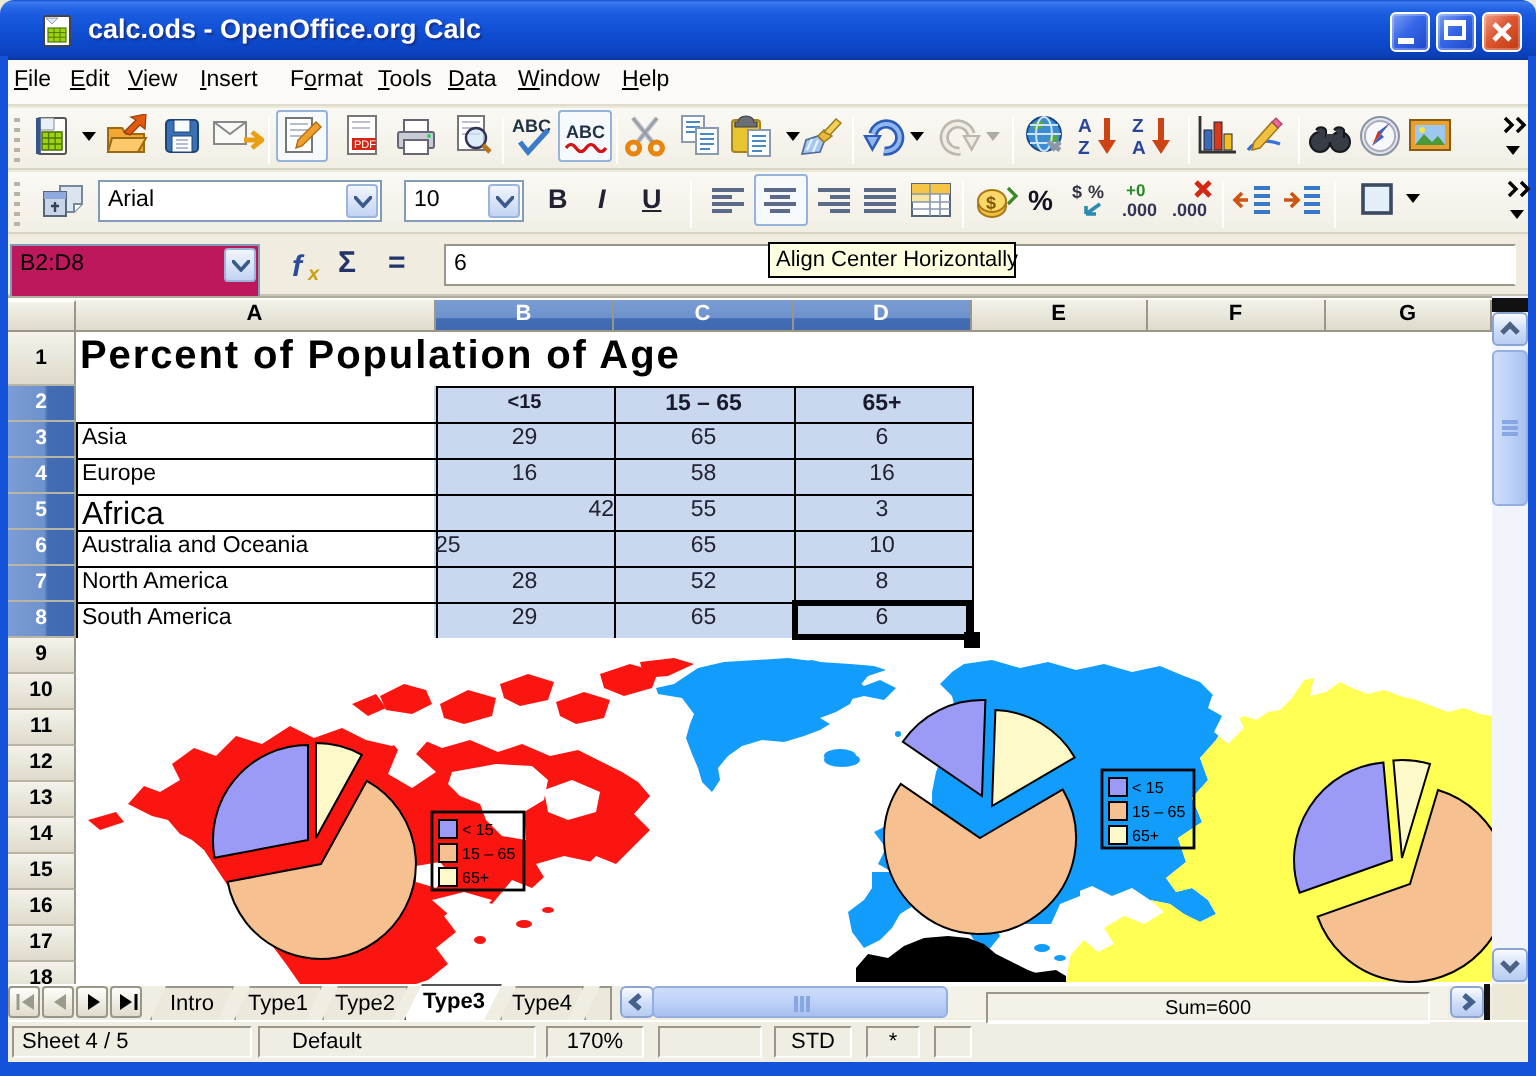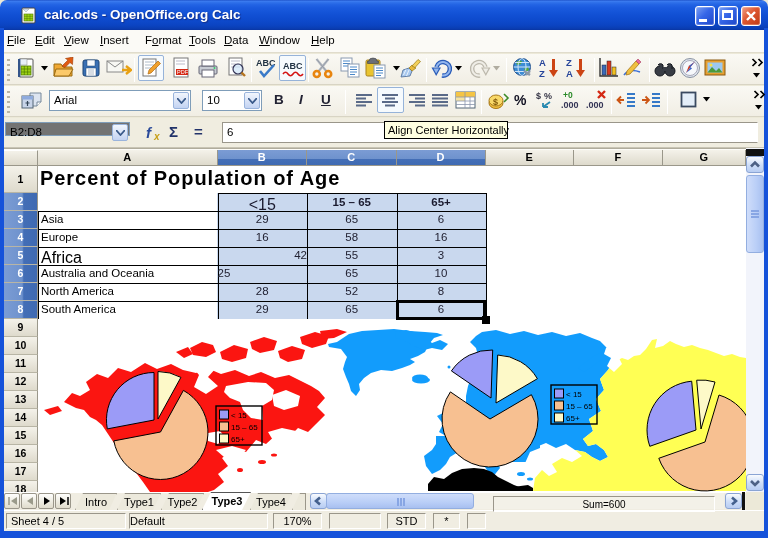--- a/index.html
+++ b/index.html
@@ -304,21 +304,21 @@
     <svg style="position:absolute;left:703px;top:97px" width="7" height="5" viewBox="0 0 7 5">
       <path d="M0,0 L7,0 3.5,4.5 Z" fill="#000"></path>
     </svg>
     <svg style="position:absolute;left:753px;top:90px" width="13" height="9" viewBox="0 0 13 9">
       <path d="M1.5,1 L5,4.5 1.5,8 M7.5,1 L11,4.5 7.5,8" stroke="#000" stroke-width="1.7" fill="none"></path>
     </svg>
     <svg style="position:absolute;left:755px;top:105px" width="7" height="5" viewBox="0 0 7 5">
       <path d="M0,0 L7,0 3.5,4.5 Z" fill="#000"></path>
     </svg>
     <div style="position:absolute;left:4px;top:118px;width:760px;height:30px;background:#f0ede0;border-bottom:1px solid #c8c4b4"></div>
-    <div style="position:absolute;left:5px;top:122px;width:125px;height:14px;background:#737373;border:1px solid #7f9db9">
+    <div style="position:absolute;left:5px;top:122px;width:125px;height:28px;background:#be185d;border:1px solid #7f9db9">
       <div style="position:absolute;left:4px;top:3px;font-size:11.5px">B2:D8</div>
       <div style="position:absolute;right:1px;top:1px;width:16px;height:17px;background:linear-gradient(180deg,#f2f6fd,#c3d3f2);border:1px solid #9ab4dc;border-radius:2px">
         <svg width="9" height="6" viewBox="0 0 9 6" style="position:absolute;left:3px;top:5px">
           <path d="M0,0 L4.5,5 9,0" fill="none" stroke="#3a5a8a" stroke-width="1.8"></path>
         </svg>
       </div>
     </div>
     <svg style="position:absolute;left:146px;top:123px" width="18" height="19" viewBox="0 0 18 19">
       <text x="0" y="15" font-size="15" font-style="italic" font-weight="bold" fill="#2a4a9a" font-family="Liberation Serif">f</text>
       <text x="8" y="17" font-size="10" font-style="italic" font-weight="bold" fill="#c8a018" font-family="Liberation Serif">x</text>
@@ -379,21 +379,21 @@
     <div style="position:absolute;left:396.5px;top:265px;width:90.0px;height:19px;border:1px solid #000"></div>
     <div style="position:absolute;left:396.5px;top:283px;width:90.0px;height:19px;border:1px solid #000"></div>
     <div style="position:absolute;left:396.5px;top:301px;width:90.0px;height:19px;border:1px solid #000"></div>
     <div style="position:absolute;left:38px;top:211px;width:180.5px;height:19px;border:1px solid #000"></div>
     <div style="position:absolute;left:38px;top:229px;width:180.5px;height:19px;border:1px solid #000"></div>
     <div style="position:absolute;left:38px;top:247px;width:180.5px;height:19px;border:1px solid #000"></div>
     <div style="position:absolute;left:38px;top:265px;width:180.5px;height:19px;border:1px solid #000"></div>
     <div style="position:absolute;left:38px;top:283px;width:180.5px;height:19px;border:1px solid #000"></div>
     <div style="position:absolute;left:38px;top:301px;width:180.5px;height:19px;border:1px solid #000"></div>
     <div class="t" style="left:40px;top:167px;font-size:20px;letter-spacing:0.95px;font-weight:bold;color:#000">Percent of Population of Age</div>
-    <div class="t" style="left:217.5px;top:196px;width:89.5px;text-align:center;font-size:16px;font-weight:normal;color:#1a1a2e">&lt;15</div>
+    <div class="t" style="left:217.5px;top:196px;width:89.5px;text-align:center;font-size:10px;font-weight:bold;color:#1a1a2e">&lt;15</div>
     <div class="t" style="left:307px;top:196px;width:89.5px;text-align:center;font-size:11.5px;font-weight:bold;color:#1a1a2e">15 – 65</div>
     <div class="t" style="left:396.5px;top:196px;width:89.0px;text-align:center;font-size:11.5px;font-weight:bold;color:#1a1a2e">65+</div>
     <div class="t" style="left:41px;top:213px;font-size:11.5px;color:#000">Asia</div>
     <div class="t" style="left:217.5px;top:213px;width:89.5px;text-align:center;font-size:11.5px;color:#223">29</div>
     <div class="t" style="left:307px;top:213px;width:89.5px;text-align:center;font-size:11.5px;color:#223">65</div>
     <div class="t" style="left:396.5px;top:213px;width:89.0px;text-align:center;font-size:11.5px;color:#223">6</div>
     <div class="t" style="left:41px;top:231px;font-size:11.5px;color:#000">Europe</div>
     <div class="t" style="left:217.5px;top:231px;width:89.5px;text-align:center;font-size:11.5px;color:#223">16</div>
     <div class="t" style="left:307px;top:231px;width:89.5px;text-align:center;font-size:11.5px;color:#223">58</div>
     <div class="t" style="left:396.5px;top:231px;width:89.0px;text-align:center;font-size:11.5px;color:#223">16</div>
@@ -530,20 +530,20 @@
       <div style="position:absolute;left:76px;top:4px;width:1.5px;height:8px;background:#88a6e4"></div>
     </div>
     <div style="position:absolute;left:725px;top:493px;width:17px;height:16px;background:linear-gradient(180deg,#f9fbfe,#cdddf8 55%,#b8cdf2);border:1px solid #8aa4d4;border-radius:3px">
       <svg width="15" height="14" viewBox="0 0 15 14" style="position:absolute;left:0;top:0">
         <path d="M6,3.5 L10,7 L6,10.5" fill="none" stroke="#44618e" stroke-width="2.6"></path>
       </svg>
     </div>
     <div style="position:absolute;left:742px;top:492px;width:3px;height:18px;background:#111"></div>
     <div style="position:absolute;left:4px;top:510px;width:760px;height:21px;background:#f0ede2;border-top:1px solid #fff"></div>
     <div style="position:absolute;left:6px;top:513px;width:120px;height:16px;border:1px solid;border-color:#9a968a #fff #fff #9a968a;font-size:11px;color:#000;text-align:left;padding-left:4px;line-height:15px;overflow:hidden">Sheet 4 / 5</div>
-    <div style="position:absolute;left:129px;top:513px;width:139px;height:16px;border:1px solid;border-color:#9a968a #fff #fff #9a968a;font-size:11px;color:#000;text-align:left;padding-left:0;line-height:15px;overflow:hidden">Default</div>
+    <div style="position:absolute;left:129px;top:513px;width:139px;height:16px;border:1px solid;border-color:#9a968a #fff #fff #9a968a;font-size:11px;color:#000;text-align:left;padding-left:16px;line-height:15px;overflow:hidden">Default</div>
     <div style="position:absolute;left:273px;top:513px;width:49px;height:16px;border:1px solid;border-color:#9a968a #fff #fff #9a968a;font-size:11px;color:#000;text-align:center;line-height:15px;overflow:hidden">170%</div>
     <div style="position:absolute;left:329px;top:513px;width:52px;height:16px;border:1px solid;border-color:#9a968a #fff #fff #9a968a;font-size:11px;color:#000;text-align:center;line-height:15px;overflow:hidden"></div>
     <div style="position:absolute;left:387px;top:513px;width:39px;height:16px;border:1px solid;border-color:#9a968a #fff #fff #9a968a;font-size:11px;color:#000;text-align:center;line-height:15px;overflow:hidden">STD</div>
     <div style="position:absolute;left:433px;top:513px;width:27px;height:16px;border:1px solid;border-color:#9a968a #fff #fff #9a968a;font-size:11px;color:#000;text-align:center;line-height:15px;overflow:hidden">*</div>
     <div style="position:absolute;left:467px;top:513px;width:19px;height:16px;border:1px solid;border-color:#9a968a #fff #fff #9a968a;font-size:11px;color:#000;text-align:center;line-height:15px;overflow:hidden"></div>
     <div style="position:absolute;left:493px;top:496px;width:222px;height:16px;border:1px solid;border-color:#9a968a #fff #fff #9a968a;font-size:10px;color:#000;text-align:center;line-height:15px;overflow:hidden">Sum=600</div>
     <div style="position:absolute;left:384px;top:121px;width:124px;height:18px;background:#ffffe1;border:1px solid #000;font-size:11px;color:#000;padding:2px 3px;white-space:nowrap;z-index:50">Align Center Horizontally</div>
   </div>
 </body></html>

